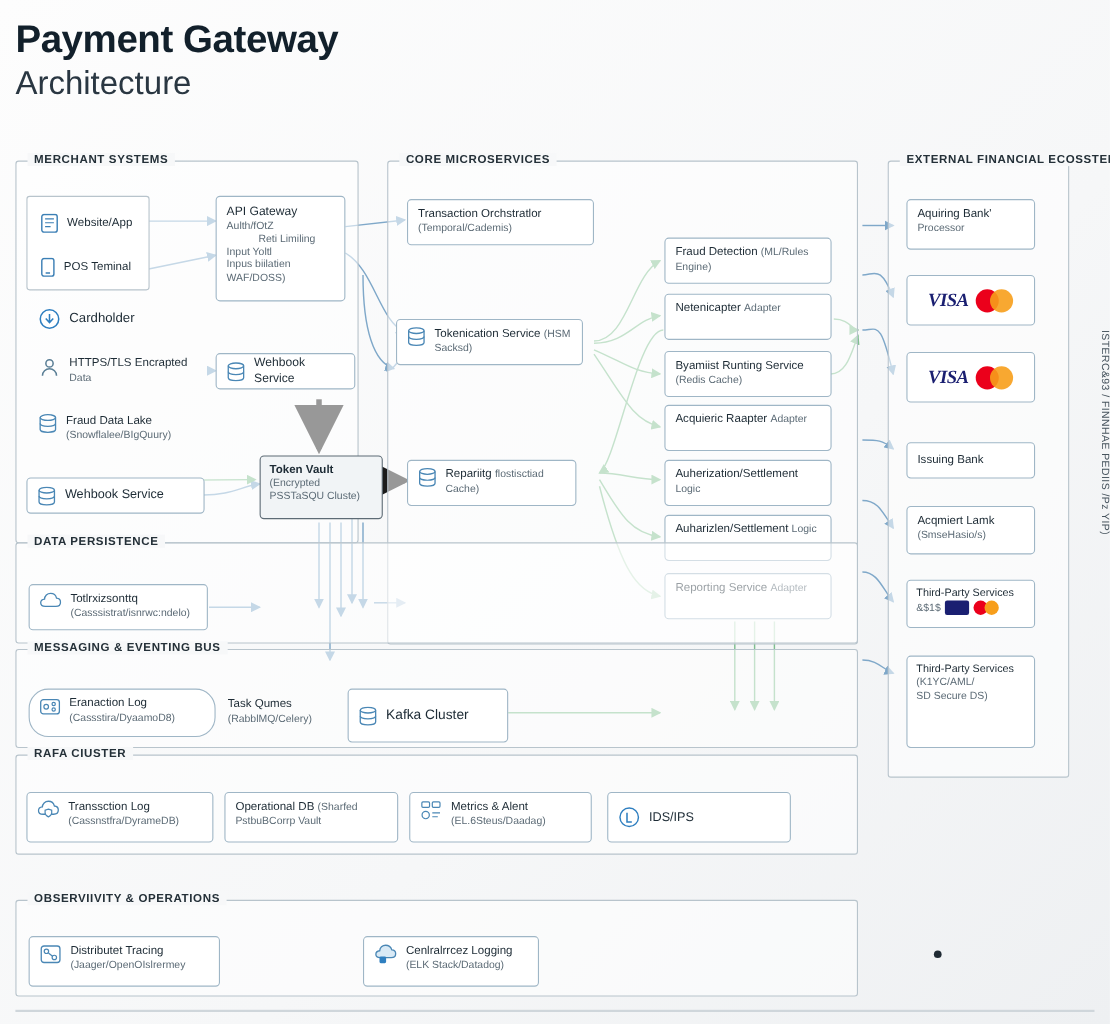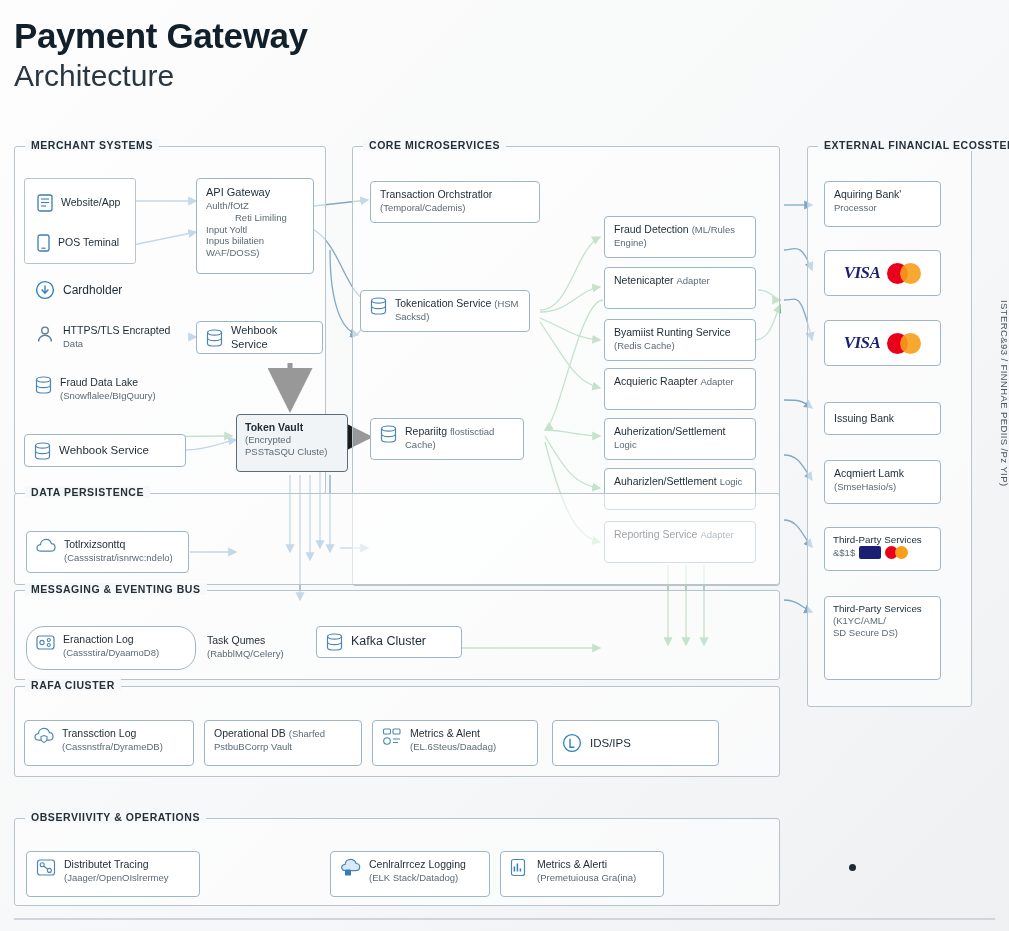--- a/index.html
+++ b/index.html
@@ -460,21 +460,21 @@
       <span class="l1">Eranaction Log</span>
       <span class="l2">(Cassstira/DyaamoD8)</span>
     </span>
   </div>
   <div class="node tall" style="left:198px; top:628px; width:120px; height:42px; border:none; background:transparent;">
     <span class="txt">
       <span class="l1">Task Qumes</span>
       <span class="l2">(RabblMQ/Celery)</span>
     </span>
   </div>
-  <div class="node" style="left:316px; top:626px; width:146px; height:32px;">
+  <div class="node" style="left:316px; top:626px; width:146px; height:49px;">
     <span class="icon">
       <svg class="ic-svg" width="17" height="18" viewBox="0 0 17 18">
           <ellipse cx="8.5" cy="3.6" rx="7" ry="2.6" fill="#fff" stroke="#4a87b5" stroke-width="1.2"></ellipse>
           <path d="M1.5 3.6v10.8c0 1.4 3.1 2.6 7 2.6s7-1.2 7-2.6V3.6" fill="none" stroke="#4a87b5" stroke-width="1.2"></path>
           <path d="M1.5 9c0 1.4 3.1 2.6 7 2.6s7-1.2 7-2.6" fill="none" stroke="#4a87b5" stroke-width="1.1"></path>
         </svg>
     </span>
     <span class="txt"><span class="l1" style="font-size:12.5px;">Kafka Cluster</span></span>
   </div>
 
@@ -545,29 +545,17 @@
       <svg class="ic-svg" width="21" height="19" viewBox="0 0 21 19">
           <path d="M5.6 12.6h10c2.6 0 4.1-1.6 4.1-3.6 0-1.9-1.5-3.4-3.5-3.5C15.3 2.9 13.2 1.3 10.6 1.3 7.6 1.3 5.3 3.5 5.2 6.3 3.1 6.5 1.7 7.8 1.7 9.6c0 1.8 1.5 3 3.9 3z" fill="#d9eaf6" stroke="#4a87b5" stroke-width="1.2"></path>
           <rect x="5" y="11.6" width="6" height="6" rx="1.2" fill="#2f7fc0"></rect>
         </svg>
     </span>
     <span class="txt">
       <span class="l1">Cenlralrrcez Logging</span>
       <span class="l2">(ELK Stack/Datadog)</span>
     </span>
   </div>
-  <div class="node tall" style="left:500px; top:851px; width:164px; height:46px;">
-    <span class="icon">
-      <svg class="ic-svg" width="19" height="19" viewBox="0 0 19 19">
-          <rect x="1.5" y="1.5" width="13" height="16" rx="2" fill="#fff" stroke="#4a87b5" stroke-width="1.2"></rect>
-          <path d="M4.4 13.5V8.5M7.4 13.5V5.5M10.4 13.5v-3" stroke="#2f7fc0" stroke-width="1.5"></path>
-        </svg>
-    </span>
-    <span class="txt">
-      <span class="l1">Metrics &amp; Alerti</span>
-      <span class="l2">(Premetuiousa Gra(ina)</span>
-    </span>
-  </div>
 
   <div class="dot" style="left:849px; top:864px;"></div>
   <div class="bottom-rule"></div>
 
 </div>
 
 </body></html>

